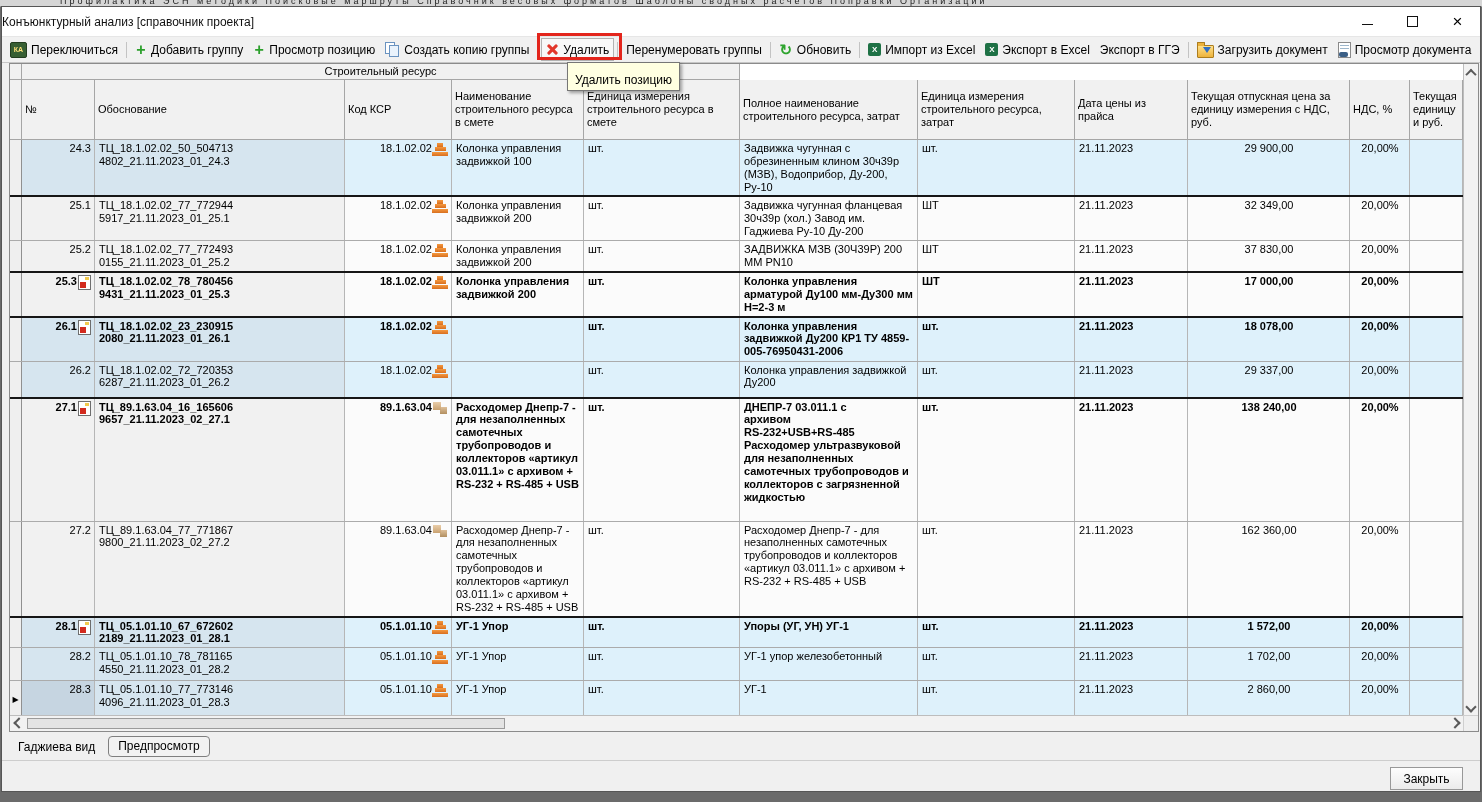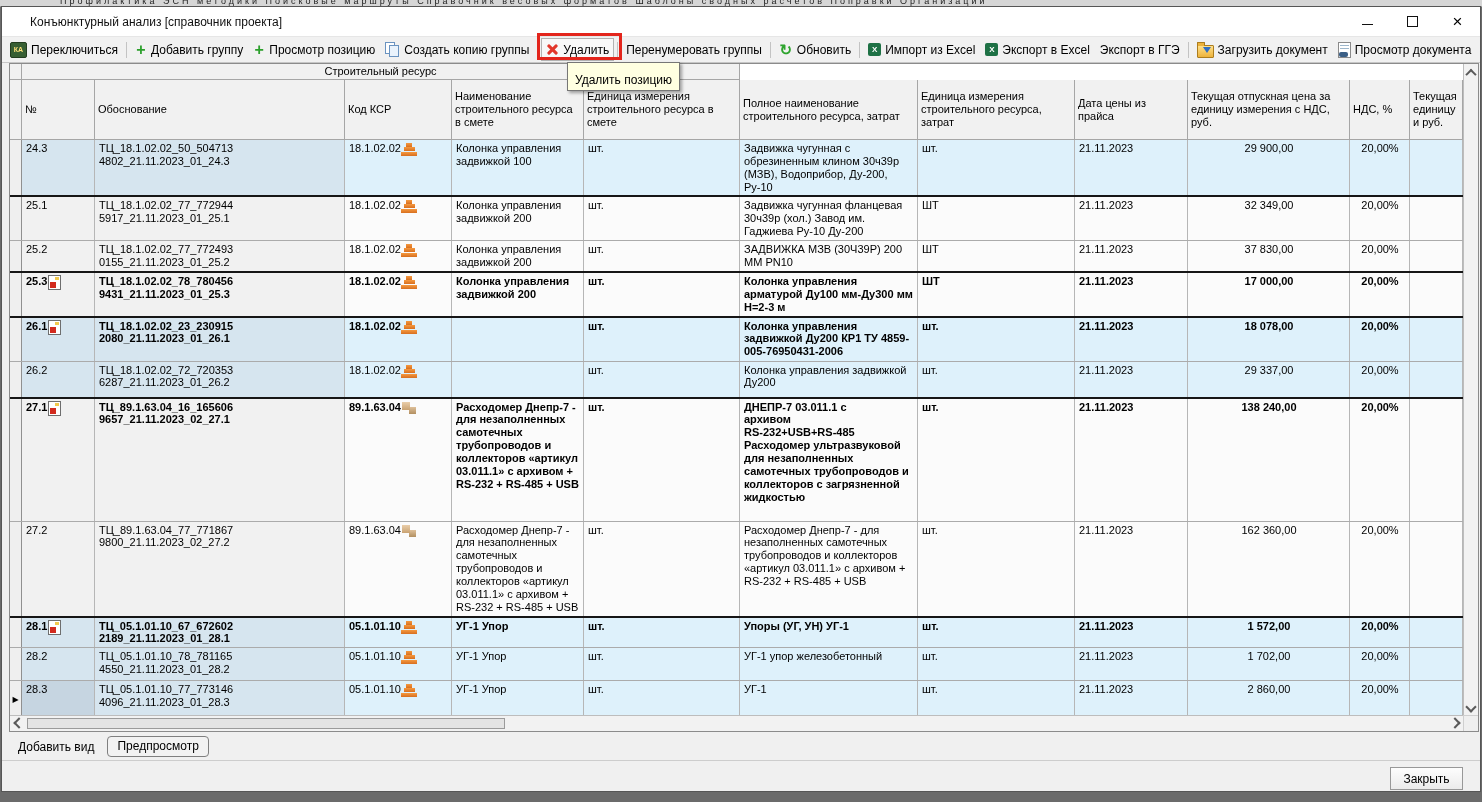--- a/index.html
+++ b/index.html
@@ -8,21 +8,21 @@
     background:#6b6b6b;
     font-family:"Liberation Sans",sans-serif;color:#000;
   }
   
   .bgstrip{position:absolute;left:0;top:0;width:100%;height:6px;background:#d6d6d6;overflow:hidden;border-bottom:1px solid #9c9c9c}
   .bgstrip span{display:block;font-size:9px;color:#222;white-space:nowrap;transform:translateY(-4px);letter-spacing:3px;padding-left:60px}
   
   .window{position:absolute;left:1px;top:6px;width:1480px;height:786px;background:#f0f0f0;
     border:1px solid #565656;box-sizing:border-box}
   .titlebar{height:29px;background:#ffffff;display:flex;align-items:center;justify-content:space-between}
-  .title{font-size:12px;padding-left:28px;color:#111}
+  .title{font-size:12px;color:#111}
   .wcs{display:flex;height:100%}
   .wc{width:45px;height:100%;display:flex;align-items:center;justify-content:center;cursor:default}
   .wc-min::after{content:"";width:11px;border-bottom:1px solid #111;margin-top:6px}
   .wc-max::after{content:"";width:9px;height:9px;border:1px solid #111}
   .wc-close::after{content:"×";font-size:17px;line-height:1}
   
   .toolbar{height:25px;background:#f1f1f1;border-top:1px solid #e6e6e6;border-bottom:1px solid #c6c6c6;
     display:flex;align-items:center;padding:0 3px;white-space:nowrap;overflow:hidden;font-size:12px}
   .tb{display:flex;align-items:center;gap:4px;padding:0 4px;height:21px;border:1px solid transparent;cursor:default;flex:none}
   .tb.hov{border:1px solid #b2b2b2;background:#f8f8f8}
@@ -74,21 +74,21 @@
   .tbody .trow:nth-of-type(7){min-height:124px}
   .tbody .trow:nth-of-type(8){min-height:94px}
   .tbody .trow:nth-of-type(9){min-height:30px}
   .tbody .trow:nth-of-type(10){min-height:33px}
   .tbody .trow:nth-of-type(11){min-height:38px;border-bottom:2px solid #2e2e2e}
   .trow[data-flags~="thick"]{border-top:2px solid #161616}
   .trow[data-flags~="bold"]{font-weight:bold}
   .c{font-size:11px;line-height:1.17;padding:2px 3px 2px 4px;border-right:1px solid #b6b6b6;
     overflow:hidden;white-space:pre-line;box-sizing:border-box}
   .c.r{text-align:center}
-  .c.num,.c.kod{display:flex;justify-content:flex-start;align-items:flex-start}
+  .c.num,.c.kod{display:flex;justify-content:flex-end;align-items:flex-start}
   .c.gut{display:flex;align-items:center;justify-content:center;background:#efefef;border-right:1px solid #909090;padding:0}
   .trow[data-flags~="blue"] .c{background:#def1fb}
   .trow[data-flags~="blue"] .c.num,.trow[data-flags~="blue"] .c.obosn{background:#d6e5ef}
   .trow[data-flags~="white"] .c{background:#fbfbfb}
   .trow[data-flags~="white"] .c.num,.trow[data-flags~="white"] .c.obosn{background:#f1f1f1}
   .trow[data-flags~="current"] .c.num{background:#c6d5e1}
   .trow .c.gut{background:#efefef}
   .curarrow{display:none}
   .trow[data-flags~="current"] .curarrow{display:block}
   .curarrow::after{content:"▶";font-size:8px;color:#000}
@@ -420,21 +420,21 @@
           <span class="chev right"></span>
         </span>
     </div>
     <div class="corner"></div>
   </div>
 
   <div class="redbox"></div>
   <div class="tooltip">Удалить позицию</div>
 
   <div class="tabsbar">
-    <span class="tab active">Добавить вид</span>
+    <span class="tab active">Гаджиева вид</span>
     <span class="tab inactive">Предпросмотр</span>
   </div>
 
   <div class="footer">
     <button class="closebtn">Закрыть</button>
   </div>
 
 </div>
 
 </body></html>

